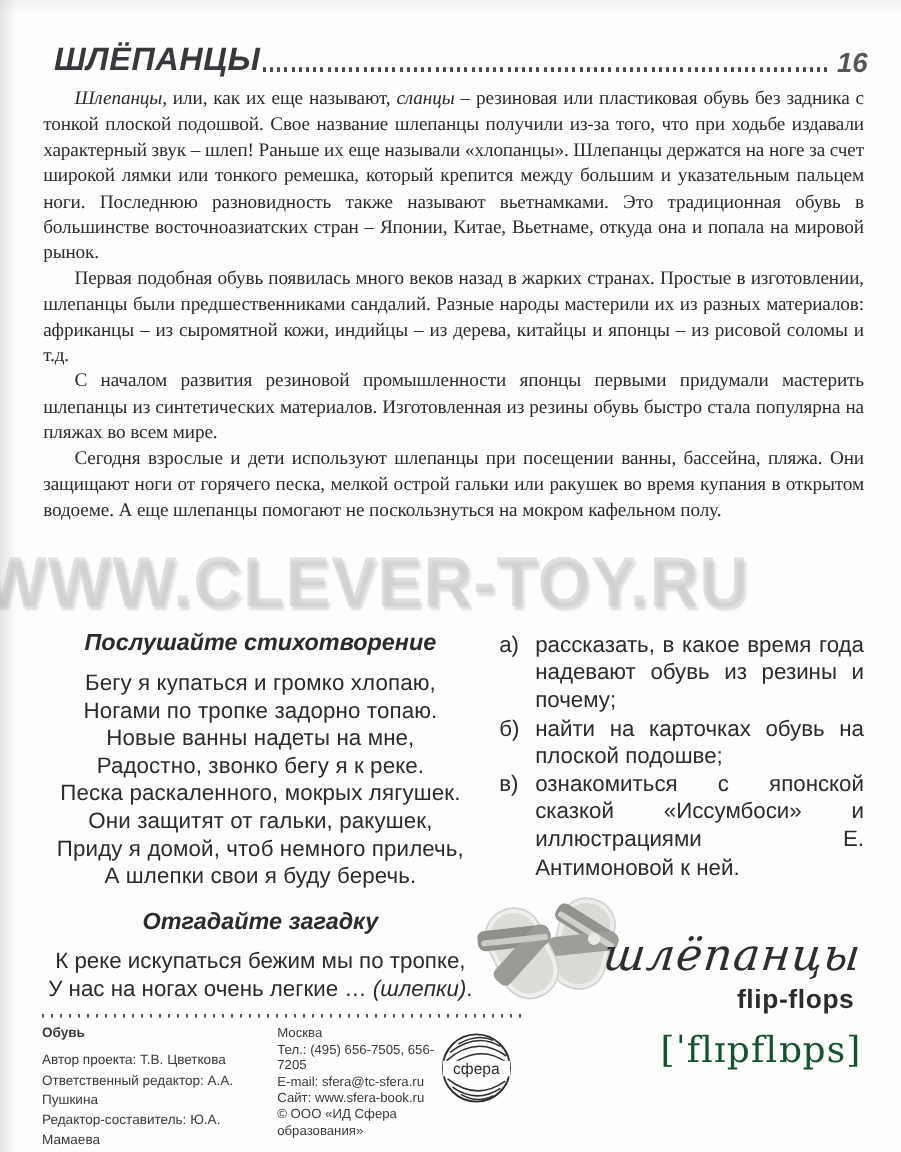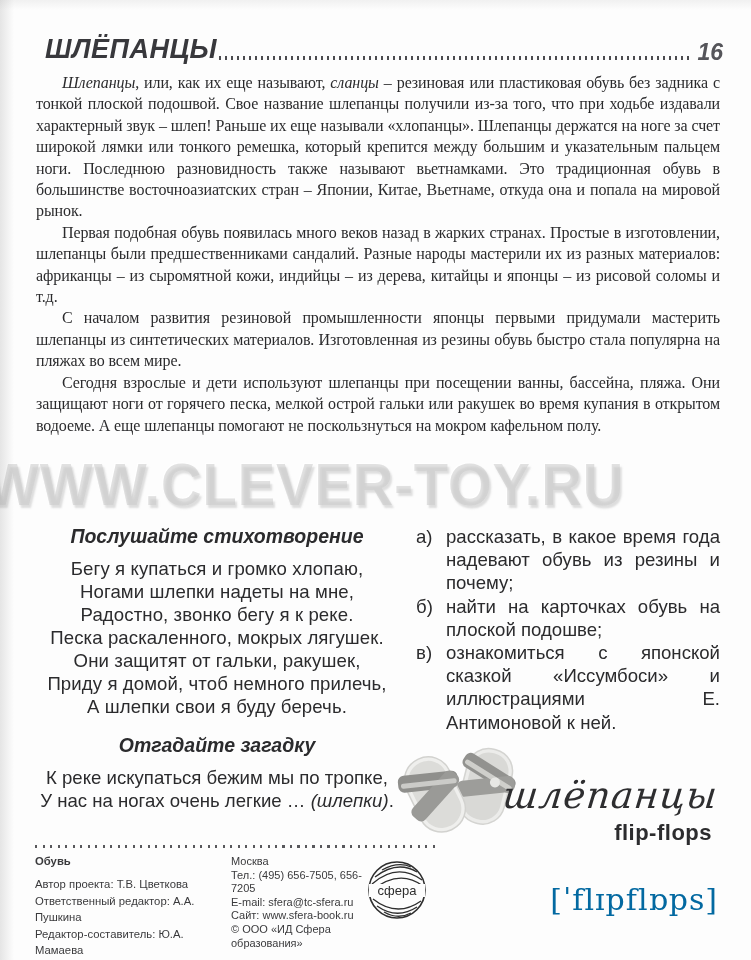--- a/index.html
+++ b/index.html
@@ -96,21 +96,21 @@
     white-space:nowrap;
   }
   .label-en{
     position:absolute;right:8px;top:86px;
     font-family:"Liberation Sans",sans-serif;font-weight:bold;
     font-size:22px;color:#2c2c2e;letter-spacing:.5px;white-space:nowrap;
   }
   .label-ipa{
     position:absolute;right:2px;top:124px;
     font-family:"DejaVu Serif",serif;
-    font-size:30px;color:#0369a1;letter-spacing:1px;white-space:nowrap;margin-top:24px;
+    font-size:30px;color:#14532d;letter-spacing:1px;white-space:nowrap;
   }
 
   
   .footer{position:absolute;left:35px;top:845px;width:400px;z-index:1;}
   .footer-dots{
     height:3px;width:100%;
     background:repeating-linear-gradient(to right,#58585c 0 2px,transparent 2px 7.5px);
     margin-bottom:7px;
   }
   .footer-cols{display:flex;}
@@ -138,21 +138,22 @@
     <p><span class="it">Шлепанцы</span><span>, или, как их еще называют, </span><span class="it">сланцы</span><span> – резиновая или пластиковая обувь без задника с тонкой плоской подошвой. Свое название шлепанцы получили из-за того, что при ходьбе издавали характерный звук – шлеп! Раньше их еще называли «хлопанцы». Шлепанцы держатся на ноге за счет широкой лямки или тонкого ремешка, который крепится между большим и указательным пальцем ноги. Последнюю разновидность также называют вьетнамками. Это традиционная обувь в большинстве восточноазиатских стран – Японии, Китае, Вьетнаме, откуда она и попала на мировой рынок.</span></p>
     <p>Первая подобная обувь появилась много веков назад в жарких странах. Простые в изготовлении, шлепанцы были предшественниками сандалий. Разные народы мастерили их из разных материалов: африканцы – из сыромятной кожи, индийцы – из дерева, китайцы и японцы – из рисовой соломы и т.д.</p>
     <p>С началом развития резиновой промышленности японцы первыми придумали мастерить шлепанцы из синтетических материалов. Изготовленная из резины обувь быстро стала популярна на пляжах во всем мире.</p>
     <p>Сегодня взрослые и дети используют шлепанцы при посещении ванны, бассейна, пляжа. Они защищают ноги от горячего песка, мелкой острой гальки или ракушек во время купания в открытом водоеме. А еще шлепанцы помогают не поскользнуться на мокром кафельном полу.</p>
   </div>
 
   <div class="cols">
     <div class="col-left">
       <div class="subhead">Послушайте стихотворение</div>
       <div class="poem-line">Бегу я купаться и громко хлопаю,</div>
-      <div class="poem-line">Ногами шлепки надеты на мне,</div>
+      <div class="poem-line">Ногами по тропке задорно топаю.</div>
+      <div class="poem-line">Новые ванны надеты на мне,</div>
       <div class="poem-line">Радостно, звонко бегу я к реке.</div>
       <div class="poem-line">Песка раскаленного, мокрых лягушек.</div>
       <div class="poem-line">Они защитят от гальки, ракушек,</div>
       <div class="poem-line">Приду я домой, чтоб немного прилечь,</div>
       <div class="poem-line">А шлепки свои я буду беречь.</div>
 
       <div class="riddle">
         <div class="subhead">Отгадайте загадку</div>
         <div class="riddle-line">К реке искупаться бежим мы по тропке,</div>
         <div class="riddle-line"><span>У нас на ногах очень легкие … </span><span class="it">(шлепки)</span><span>.</span></div>

